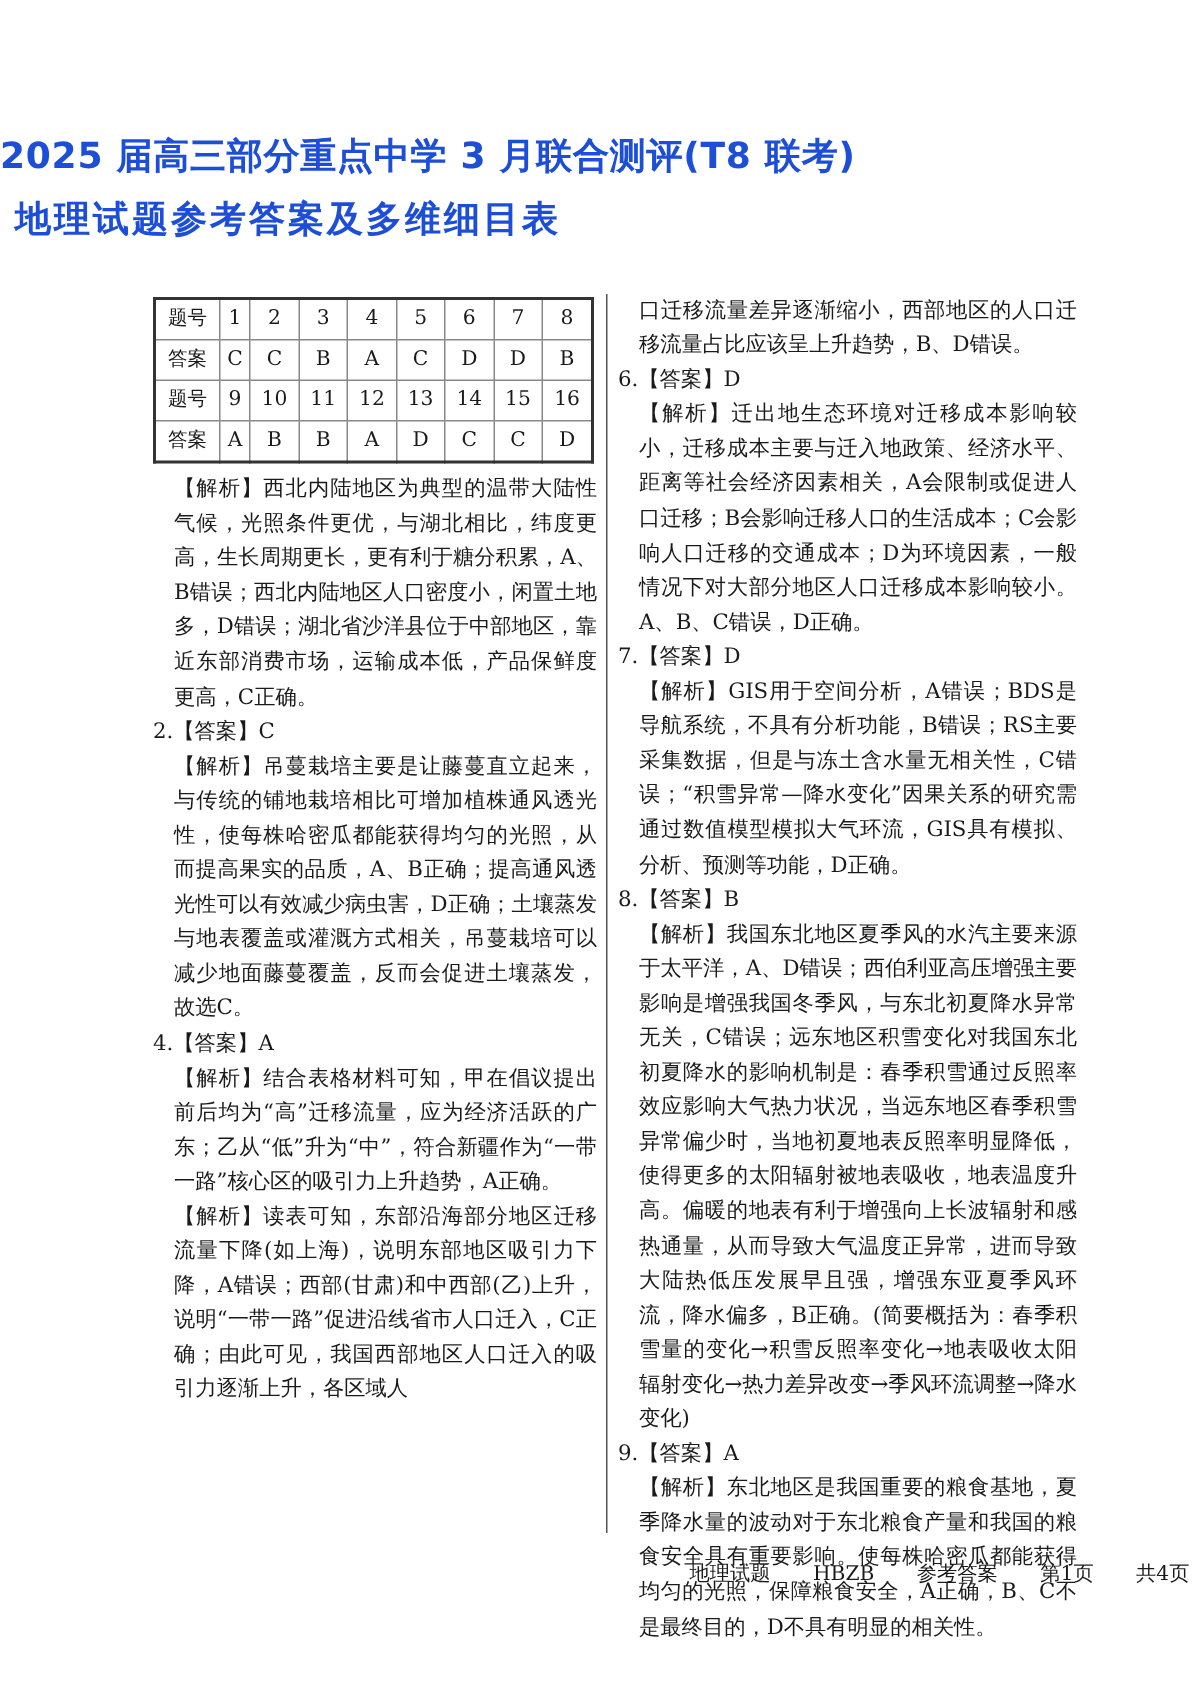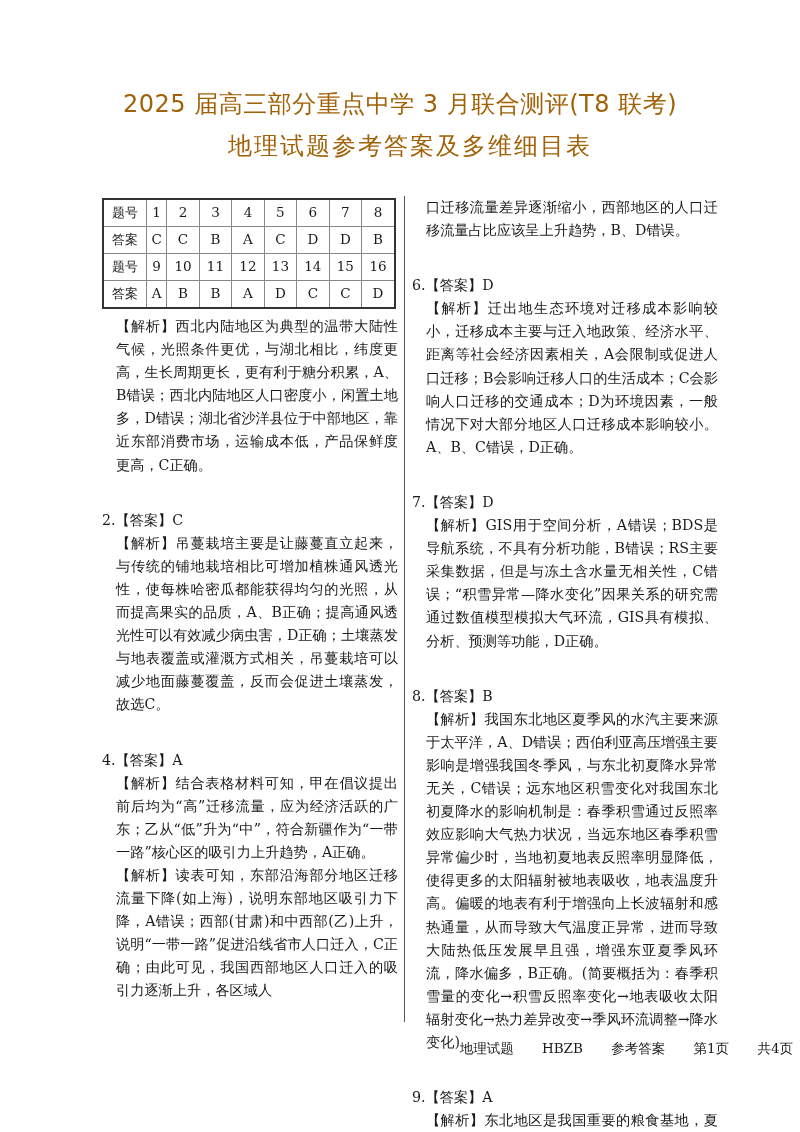--- a/index.html
+++ b/index.html
@@ -1,34 +1,34 @@
 <!DOCTYPE html>
 <html><head>
 <meta charset="utf-8">
 <style>
   html, body { margin: 0; padding: 0; background: #ffffff; }
   body { width: 800px; height: 1132px; position: relative; overflow: hidden;
          font-family: "DejaVu Serif", "Liberation Serif", serif; color: #1a1a1a; }
-  .title { position: absolute; left: 0; width: 800px; text-align: center;
-           font-family: "DejaVu Sans", "Liberation Sans", sans-serif; font-weight: normal; color: #a16207; }
+  .title { position: absolute; left: 0; width: 800px; text-align: left;
+           font-family: "DejaVu Sans", "Liberation Sans", sans-serif; font-weight: bold; color: #1d4ed8; }
   .title1 { top: 88px; font-size: 24px; letter-spacing: 0.5px; }
   .title2 { top: 130px; font-size: 24px; letter-spacing: 2px; padding-left: 10px; }
 
   .col { position: absolute; top: 196px; font-size: 14.2px; line-height: 23.1px; }
   .col-left { left: 102px; width: 296px; }
   .col-right { left: 412px; width: 306px; }
   .divider { position: absolute; left: 404px; top: 196px; width: 1px; height: 826px; background: #555; }
 
   table.ans { border-collapse: collapse; width: 294px; margin: 2px 0 6px 0; font-size: 13.5px;
               border: 2px solid #333; }
   table.ans td { border: 1px solid #888; text-align: center; height: 26px; padding: 0; }
-  table.ans td.hdr { width: 42px; font-family: Liberation Sans, sans-serif; font-size: 13px; }
+  table.ans td.hdr { width: 42px; font-family: Liberation Mono, monospace; font-size: 13px; }
 
   .q { margin: 0; }
-  .q-head { display: block; margin-top: 32px; }
+  .q-head { display: block; }
   .q-body { display: block; padding-left: 14px; text-align: justify; }
   .cont { display: block; padding-left: 14px; text-align: justify; }
 
   .footer { position: absolute; top: 1040px; left: 0; width: 800px; text-align: right;
             font-size: 13.5px; word-spacing: 10px; }
   .footer span { margin: 0 7px; }
 </style>
 </head>
 <body>
 

